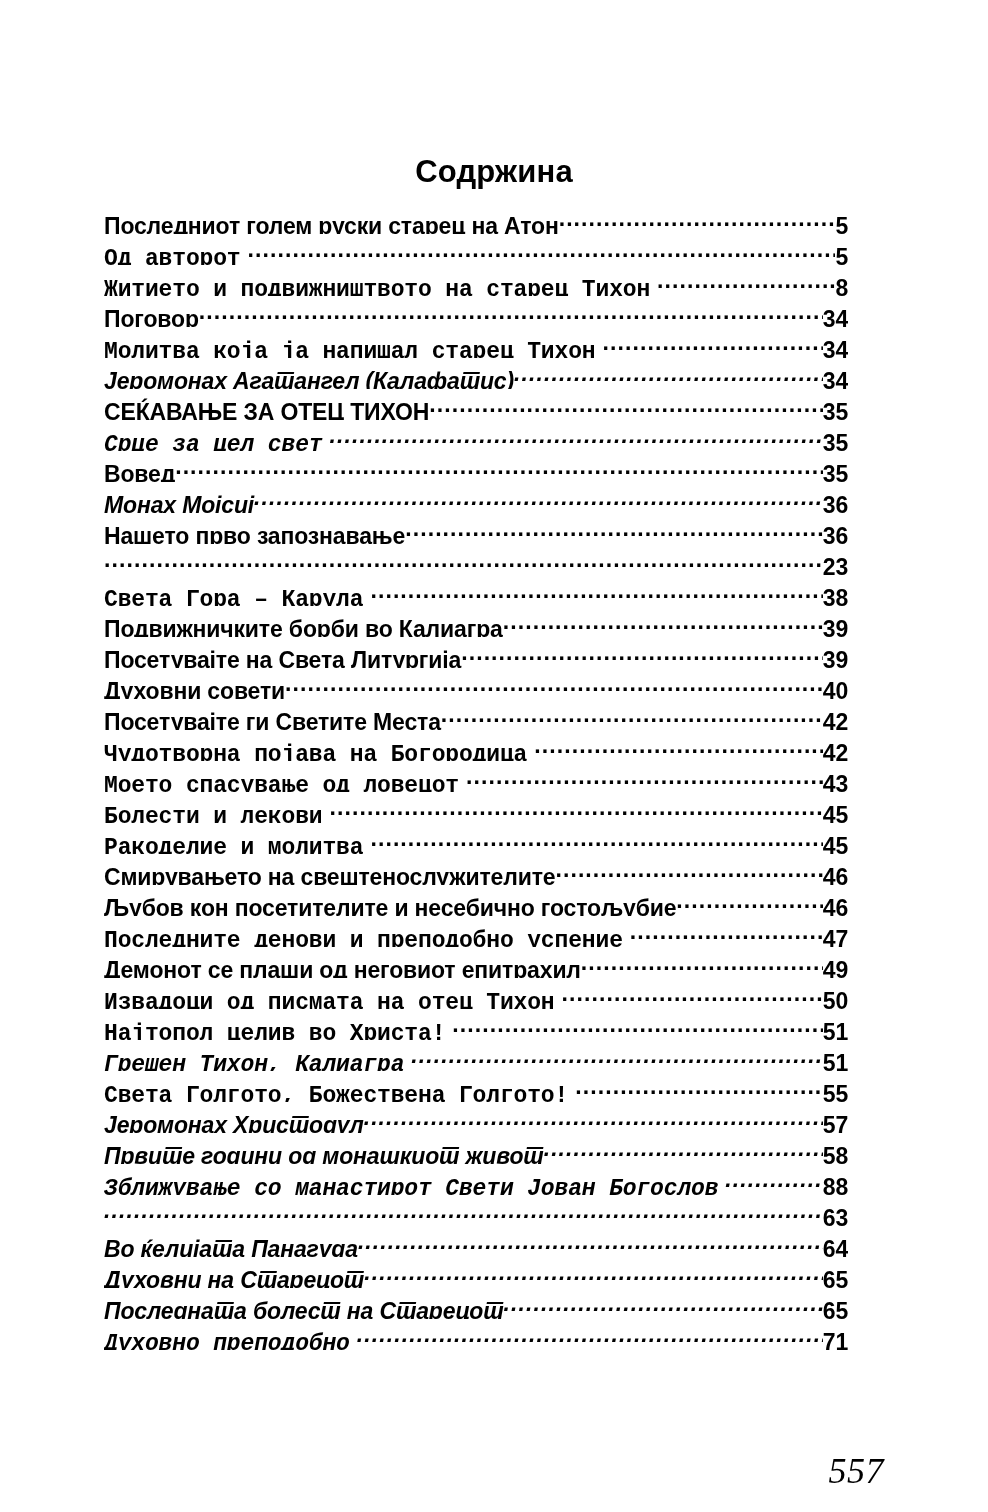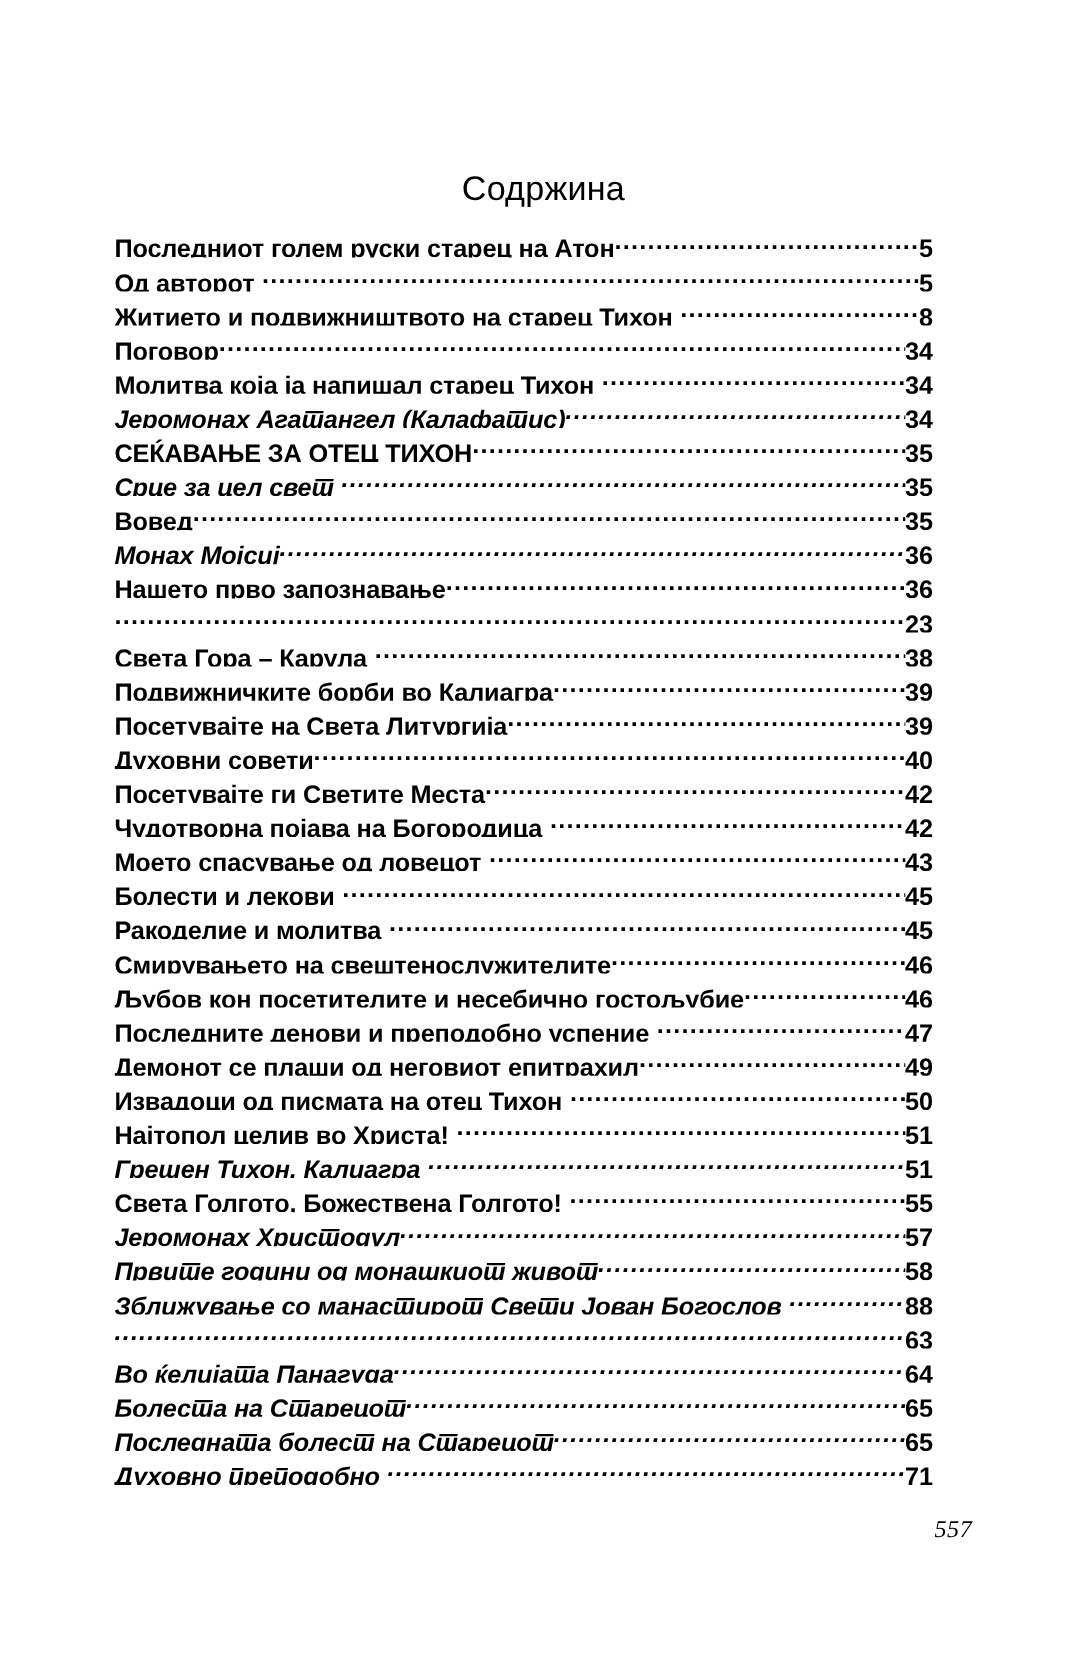--- a/index.html
+++ b/index.html
@@ -24,21 +24,21 @@
   }
 
   
   .toc-title {
     position: absolute;
     top: 132px;
     left: 0;
     width: 988px;
     text-align: center;
     font-size: 31px;
-    font-weight: normal;
+    font-weight: bold;
     letter-spacing: 0.2px;
     line-height: 38px;
   }
 
   
   .toc-list {
     position: absolute;
     top: 203px;
     left: 104px;
     width: 744px;
@@ -83,33 +83,33 @@
     font-weight: bold;
   }
 
   .toc-page {
     flex: 0 0 auto;
     text-align: right;
     letter-spacing: -0.2px;
   }
 
   
-  .gap-wide .toc-label { padding-right: 7px; }
+  .gap-wide .toc-label { padding-right: 7px; font-family: Liberation Mono, monospace; }
   .gap-none .toc-label { padding-right: 0px; }
 
   
   .folio {
     position: absolute;
-    top: 1377px;
+    top: 1450px;
     left: 0;
     width: 884px;
     text-align: right;
     font-family: "Liberation Serif", serif;
     font-style: italic;
-    font-size: 22px;
+    font-size: 36px;
     font-weight: normal;
     letter-spacing: 0.5px;
   }
 </style>
 </head>
 <body>
 
 <div class="page">
 
   <h1 class="toc-title">Содржина</h1>
@@ -277,21 +277,21 @@
       <div class="toc-entry italic gap-none">
         <span class="toc-leader"></span>
         <span class="toc-page">63</span>
       </div>
       <div class="toc-entry italic gap-none">
         <span class="toc-label">Во ќелијата Панагуда</span>
         <span class="toc-leader"></span>
         <span class="toc-page">64</span>
       </div>
       <div class="toc-entry italic gap-none">
-        <span class="toc-label">Болеста на Старецот</span>
+        <span class="toc-label">Духовни на Старецот</span>
         <span class="toc-leader"></span>
         <span class="toc-page">65</span>
       </div>
       <div class="toc-entry italic gap-none">
         <span class="toc-label">Последната болест на Старецот</span>
         <span class="toc-leader"></span>
         <span class="toc-page">65</span>
       </div>
       <div class="toc-entry italic gap-wide">
         <span class="toc-label">Духовно преподобно</span>

